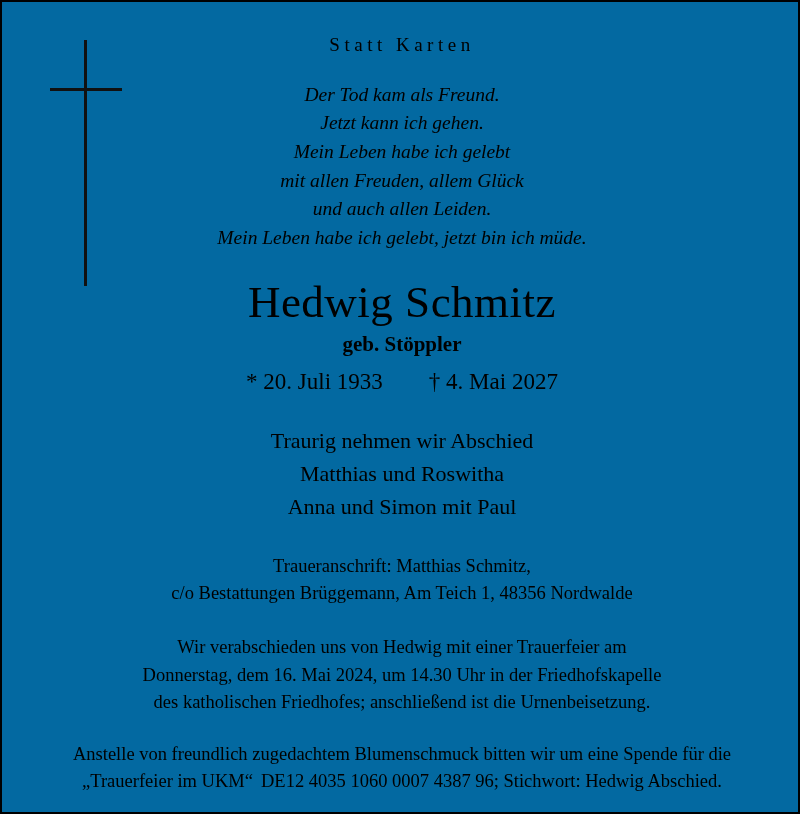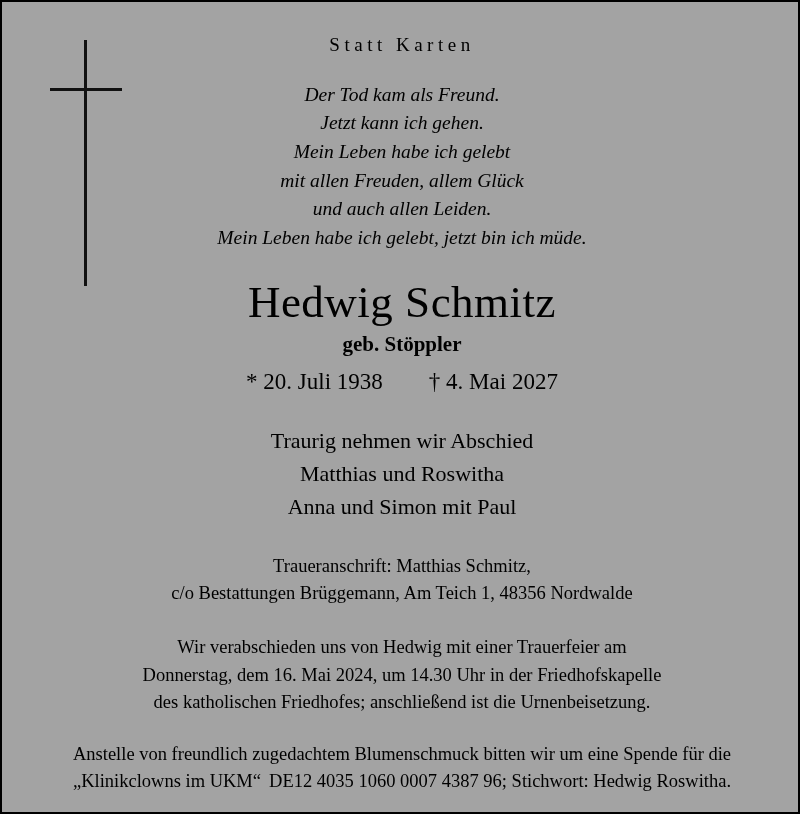--- a/index.html
+++ b/index.html
@@ -9,21 +9,21 @@
   }
   body {
     font-family: "Liberation Serif", "DejaVu Serif", serif;
     color: #000000;
   }
   .notice {
     position: relative;
     width: 800px;
     height: 814px;
     box-sizing: border-box;
-    background: #a3a3a3;
+    background: #0369a1;
     border: 2px solid #000000;
     overflow: hidden;
   }
   
   .cross {
     position: absolute;
     left: 48px;
     top: 38px;
     width: 72px;
     height: 246px;
@@ -136,21 +136,21 @@
       <div>Mein Leben habe ich gelebt</div>
       <div>mit allen Freuden, allem Glück</div>
       <div>und auch allen Leiden.</div>
       <div>Mein Leben habe ich gelebt, jetzt bin ich müde.</div>
     </div>
 
     <div class="deceased-name">Hedwig Schmitz</div>
     <div class="maiden-name">geb. Stöppler</div>
 
     <div class="life-dates">
-      <span>* 20. Juli 1938</span><span class="date-gap"></span><span>† 4. Mai 2027</span>
+      <span>* 20. Juli 1933</span><span class="date-gap"></span><span>† 4. Mai 2027</span>
     </div>
 
     <div class="mourners">
       <div>Traurig nehmen wir Abschied</div>
       <div>Matthias und Roswitha</div>
       <div>Anna und Simon mit Paul</div>
     </div>
 
     <div class="address">
       <div>Traueranschrift: Matthias Schmitz,</div>
@@ -159,19 +159,19 @@
 
     <div class="service">
       <div>Wir verabschieden uns von Hedwig mit einer Trauerfeier am</div>
       <div>Donnerstag, dem 16. Mai 2024, um 14.30 Uhr in der Friedhofskapelle</div>
       <div>des katholischen Friedhofes; anschließend ist die Urnenbeisetzung.</div>
     </div>
 
     <div class="donation">
       <div>Anstelle von freundlich zugedachtem Blumenschmuck bitten wir um eine Spende für die</div>
       <div>
-        <span>„Klinikclowns im UKM“</span><span class="iban-gap"></span><span>DE12 4035 1060 0007 4387 96;</span>
-        <span>Stichwort: Hedwig Roswitha.</span>
+        <span>„Trauerfeier im UKM“</span><span class="iban-gap"></span><span>DE12 4035 1060 0007 4387 96;</span>
+        <span>Stichwort: Hedwig Abschied.</span>
       </div>
     </div>
 
   </div>
 </div>
 
 </body></html>

